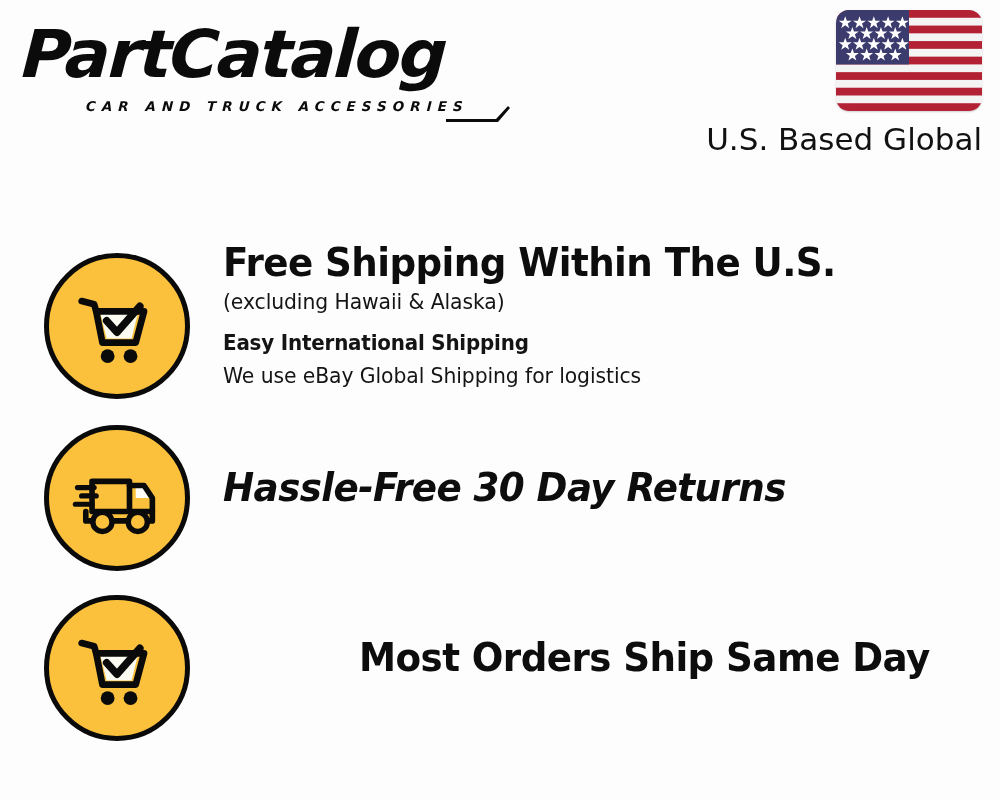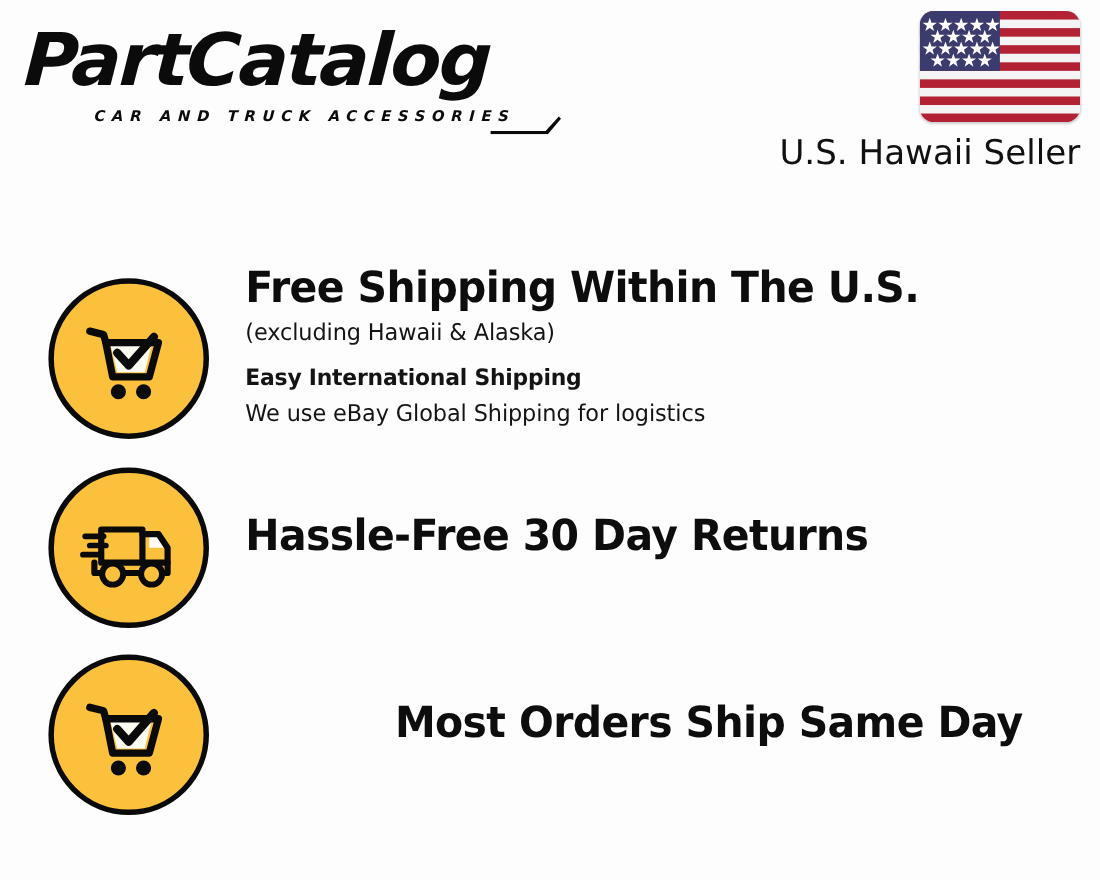--- a/index.html
+++ b/index.html
@@ -105,21 +105,21 @@
     left: 0;
     top: 236px;
     width: 1000px;
   }
   .feature-row {
     position: absolute;
     left: 0;
     width: 1000px;
   }
   .feature-row.r0 { top: 0px;   height: 172px; }
-  .feature-row.r1 { top: 172px; height: 172px; }
+  .feature-row.r1 { top: 172px; height: 172px; font-style: italic; }
   .feature-row.r2 { top: 342px; height: 172px; text-align: right; }
 
   .badge {
     position: absolute;
     left: 44px;
     width: 146px;
     height: 146px;
     border-radius: 50%;
     background: #FBC03C;
     border: 5px solid #0a0a0a;
@@ -222,21 +222,21 @@
           <polygon points="67.8,36 69.9,41.9 76.2,41.9 71.1,45.6 73,51.6 67.8,47.9 62.6,51.6 64.5,45.6 59.4,41.9 65.7,41.9"></polygon>
           <polygon points="86.4,36 88.5,41.9 94.8,41.9 89.7,45.6 91.6,51.6 86.4,47.9 81.2,51.6 83.1,45.6 78,41.9 84.3,41.9"></polygon>
 
           <polygon points="21.3,50 23.4,55.9 29.7,55.9 24.6,59.6 26.5,65.6 21.3,61.9 16.1,65.6 18,59.6 12.9,55.9 19.2,55.9"></polygon>
           <polygon points="39.9,50 42,55.9 48.3,55.9 43.2,59.6 45.1,65.6 39.9,61.9 34.7,65.6 36.6,59.6 31.5,55.9 37.8,55.9"></polygon>
           <polygon points="58.5,50 60.6,55.9 66.9,55.9 61.8,59.6 63.7,65.6 58.5,61.9 53.3,65.6 55.2,59.6 50.1,55.9 56.4,55.9"></polygon>
           <polygon points="77.1,50 79.2,55.9 85.5,55.9 80.4,59.6 82.3,65.6 77.1,61.9 71.9,65.6 73.8,59.6 68.7,55.9 75,55.9"></polygon>
         </g>
       </svg>
     </div>
-    <div class="seller-label">U.S. Hawaii Seller</div>
+    <div class="seller-label">U.S. Based Global</div>
   </div>
 
 </div>
 
 <div class="features">
 
   <div class="feature-row r0">
     <div class="badge">
       <svg viewBox="0 0 100 100">
         <polygon points="34,38 70,38 64,62 40,62" fill="#FBFBF2"></polygon>

